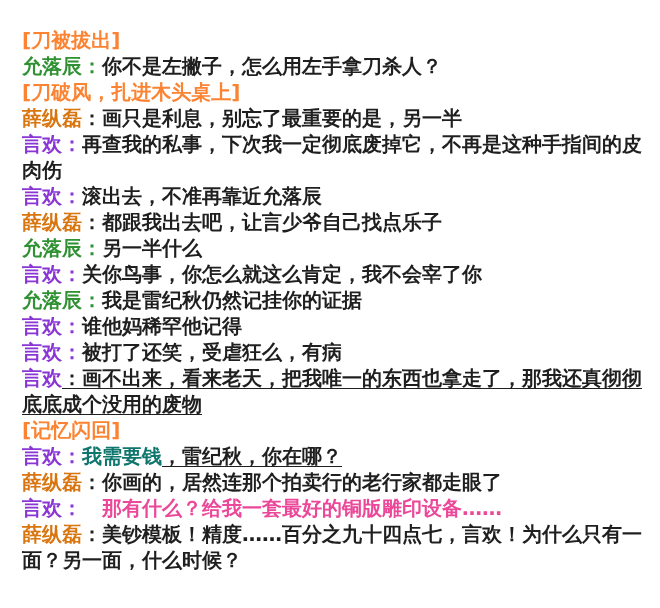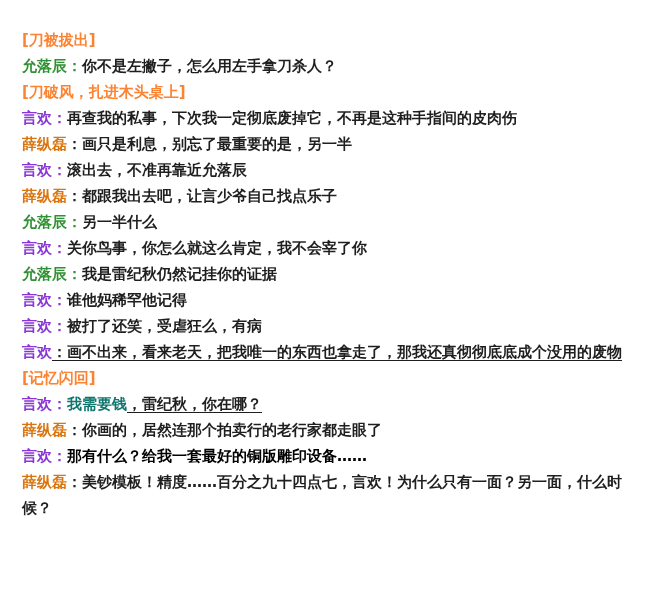--- a/index.html
+++ b/index.html
@@ -14,21 +14,21 @@
     font-family: "DejaVu Sans", "Liberation Sans", sans-serif;
   }
   .doc {
     padding: 27px 16px 0 22px;
     box-sizing: border-box;
     width: 660px;
   }
   .line {
     margin: 0;
     padding: 0;
-    font-size: 15px;
+    font-size: 20px;
     line-height: 26px;
     font-weight: 700;
     color: #1f1f1f;
     word-break: break-all;
   }
   .speaker {
     font-weight: 700;
   }
   .u {
     text-decoration: underline;
@@ -37,29 +37,29 @@
   }
 </style>
 </head>
 <body>
 
 <div class="doc">
   <div id="script-lines">
       <p class="line"><span style="color: rgb(251, 131, 50);">[刀被拔出]</span></p>
       <p class="line"><span class="speaker" style="color: rgb(47, 145, 50);">允落辰</span><span style="color: rgb(47, 145, 50);">：</span><span style="color: rgb(31, 31, 31);">你不是左撇子，怎么用左手拿刀杀人？</span></p>
       <p class="line"><span style="color: rgb(251, 131, 50);">[刀破风，扎进木头桌上]</span></p>
+      <p class="line"><span class="speaker" style="color: rgb(217, 117, 15);">薛纵磊</span><span style="color: rgb(31, 31, 31);">：</span><span style="color: rgb(31, 31, 31);">画只是利息，别忘了最重要的是，另一半</span></p>
       <p class="line"><span class="speaker" style="color: rgb(137, 54, 212);">言欢</span><span style="color: rgb(137, 54, 212);">：</span><span style="color: rgb(31, 31, 31);">再查我的私事，下次我一定彻底废掉它，不再是这种手指间的皮肉伤</span></p>
-      <p class="line"><span class="speaker" style="color: rgb(217, 117, 15);">薛纵磊</span><span style="color: rgb(31, 31, 31);">：</span><span style="color: rgb(31, 31, 31);">画只是利息，别忘了最重要的是，另一半</span></p>
       <p class="line"><span class="speaker" style="color: rgb(137, 54, 212);">言欢</span><span style="color: rgb(137, 54, 212);">：</span><span style="color: rgb(31, 31, 31);">滚出去，不准再靠近允落辰</span></p>
       <p class="line"><span class="speaker" style="color: rgb(217, 117, 15);">薛纵磊</span><span style="color: rgb(31, 31, 31);">：</span><span style="color: rgb(31, 31, 31);">都跟我出去吧，让言少爷自己找点乐子</span></p>
       <p class="line"><span class="speaker" style="color: rgb(47, 145, 50);">允落辰</span><span style="color: rgb(47, 145, 50);">：</span><span style="color: rgb(31, 31, 31);">另一半什么</span></p>
       <p class="line"><span class="speaker" style="color: rgb(137, 54, 212);">言欢</span><span style="color: rgb(137, 54, 212);">：</span><span style="color: rgb(31, 31, 31);">关你鸟事，你怎么就这么肯定，我不会宰了你</span></p>
       <p class="line"><span class="speaker" style="color: rgb(47, 145, 50);">允落辰</span><span style="color: rgb(47, 145, 50);">：</span><span style="color: rgb(31, 31, 31);">我是雷纪秋仍然记挂你的证据</span></p>
       <p class="line"><span class="speaker" style="color: rgb(137, 54, 212);">言欢</span><span style="color: rgb(137, 54, 212);">：</span><span style="color: rgb(31, 31, 31);">谁他妈稀罕他记得</span></p>
       <p class="line"><span class="speaker" style="color: rgb(137, 54, 212);">言欢</span><span style="color: rgb(137, 54, 212);">：</span><span style="color: rgb(31, 31, 31); margin-top: 48px;">被打了还笑，受虐狂么，有病</span></p>
       <p class="line"><span class="speaker" style="color: rgb(137, 54, 212);">言欢</span><span class="u" style="color: rgb(31, 31, 31);">：</span><span class="u" style="color: rgb(31, 31, 31);">画不出来，看来老天，把我唯一的东西也拿走了，那我还真彻彻底底成个没用的废物</span></p>
       <p class="line"><span style="color: rgb(251, 131, 50); text-align: right;">[记忆闪回]</span></p>
       <p class="line"><span class="speaker" style="color: rgb(137, 54, 212);">言欢</span><span style="color: rgb(137, 54, 212);">：</span><span style="color: #0f766e;">我需要钱</span><span class="u" style="color: rgb(31, 31, 31);">，雷纪秋，你在哪？</span></p>
       <p class="line"><span class="speaker" style="color: rgb(217, 117, 15);">薛纵磊</span><span style="color: rgb(31, 31, 31);">：</span><span style="color: rgb(31, 31, 31);">你画的，居然连那个拍卖行的老行家都走眼了</span></p>
-      <p class="line"><span class="speaker" style="color: rgb(137, 54, 212);">言欢</span><span style="color: rgb(137, 54, 212);">：</span><span style="color: #000000;">那有什么？给我一套最好的铜版雕印设备……</span></p>
+      <p class="line"><span class="speaker" style="color: rgb(137, 54, 212);">言欢</span><span style="color: rgb(137, 54, 212);">：</span><span style="color: #ec4899; margin-left: 20px;">那有什么？给我一套最好的铜版雕印设备……</span></p>
       <p class="line"><span class="speaker" style="color: rgb(217, 117, 15);">薛纵磊</span><span style="color: rgb(31, 31, 31);">：</span><span style="color: rgb(31, 31, 31);">美钞模板！精度……百分之九十四点七，言欢！为什么只有一面？另一面，什么时候？</span></p>
     </div>
 </div>
 
 </body></html>

